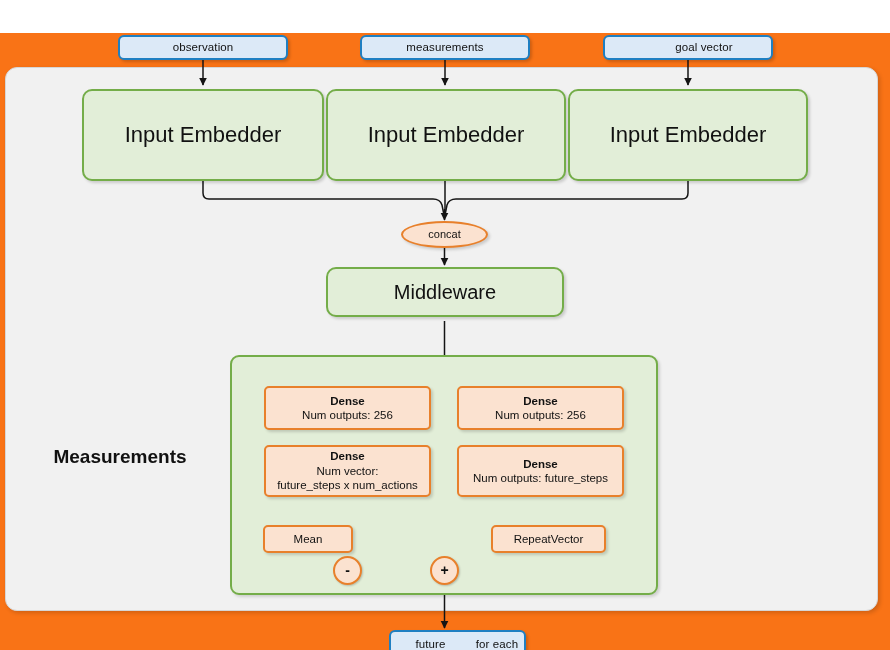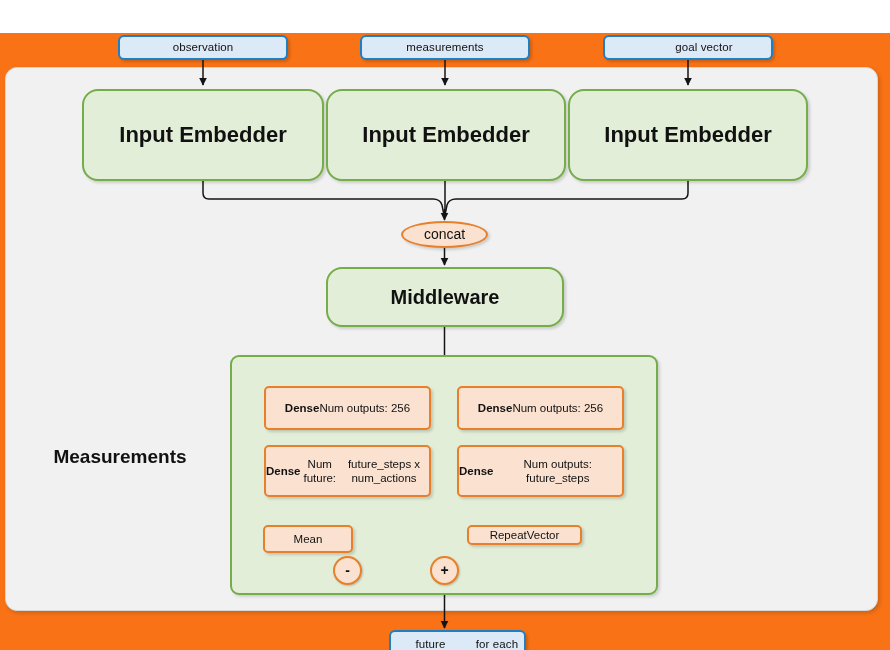--- a/index.html
+++ b/index.html
@@ -51,44 +51,44 @@
     border-radius:6px;
     box-shadow:2px 2px 3px rgba(0,0,0,0.18);
     font-size:11.5px;
     letter-spacing:0.1px;
   }
 
   
   .green-box{
     background:#e2eed8;
     border:2px solid #74ad49;
-    border-radius:16px;
+    border-radius:10px;
     box-shadow:2px 2px 3px rgba(0,0,0,0.16);
-    font-weight:bold;
+    font-weight:normal;
   }
   .green-box.big{ font-size:22px; }
   .green-box.mid{ font-size:20px; }
 
   
   .orange-box{
     background:#fbe2d0;
     border:2px solid #e8802b;
     border-radius:5px;
     box-shadow:2px 2px 3px rgba(0,0,0,0.16);
     font-size:11.5px;
-    flex-direction:row;
+    flex-direction:column;
   }
   .orange-box .ttl{font-weight:bold;}
 
   
   .ellipse{
     background:#fbe2d0;
     border:2px solid #e8802b;
     border-radius:50%;
-    font-size:14px;
+    font-size:11px;
     box-shadow:2px 2px 3px rgba(0,0,0,0.16);
   }
   
   .op-circle{
     background:#fbe2d0;
     border:2.5px solid #e8802b;
     border-radius:50%;
     font-size:14px;
     font-weight:bold;
     box-shadow:1px 1px 2px rgba(0,0,0,0.2);
@@ -172,52 +172,52 @@
     <span>Input Embedder</span>
   </div>
   <div class="node green-box big" style="left:568px;top:56px;width:240px;height:92px;">
     <span>Input Embedder</span>
   </div>
 
   <div class="node ellipse" style="left:401px;top:188px;width:87px;height:27px;">
     <span>concat</span>
   </div>
 
-  <div class="node green-box mid" style="left:326px;top:234px;width:238px;height:60px;">
+  <div class="node green-box mid" style="left:326px;top:234px;width:238px;height:50px;">
     <span>Middleware</span>
   </div>
 
   <div class="node green-panel" style="left:230px;top:322px;width:428px;height:240px;"></div>
 
   <div class="group-title" style="left:18px;top:412px;width:204px;">
     <div>Measurements</div>
   </div>
 
   <div class="node orange-box" style="left:264px;top:353px;width:167px;height:44px;">
     <span class="ttl">Dense</span>
     <span>Num outputs: 256</span>
   </div>
   <div class="node orange-box" style="left:264px;top:412px;width:167px;height:52px;">
     <span class="ttl">Dense</span>
-    <span>Num future:</span>
+    <span>Num vector:</span>
     <span>future_steps x num_actions</span>
   </div>
   <div class="node orange-box" style="left:263px;top:492px;width:90px;height:28px;">
     <span>Mean</span>
   </div>
 
   <div class="node orange-box" style="left:457px;top:353px;width:167px;height:44px;">
     <span class="ttl">Dense</span>
     <span>Num outputs: 256</span>
   </div>
   <div class="node orange-box" style="left:457px;top:412px;width:167px;height:52px;">
     <span class="ttl">Dense</span>
     <span>Num outputs: future_steps</span>
   </div>
-  <div class="node orange-box" style="left:467px;top:492px;width:115px;height:20px;">
+  <div class="node orange-box" style="left:491px;top:492px;width:115px;height:28px;">
     <span>RepeatVector</span>
   </div>
 
   <div class="node op-circle" style="left:333px;top:523px;width:29px;height:29px;">
     <span>-</span>
   </div>
   <div class="node op-circle" style="left:430px;top:523px;width:29px;height:29px;">
     <span>+</span>
   </div>
 

